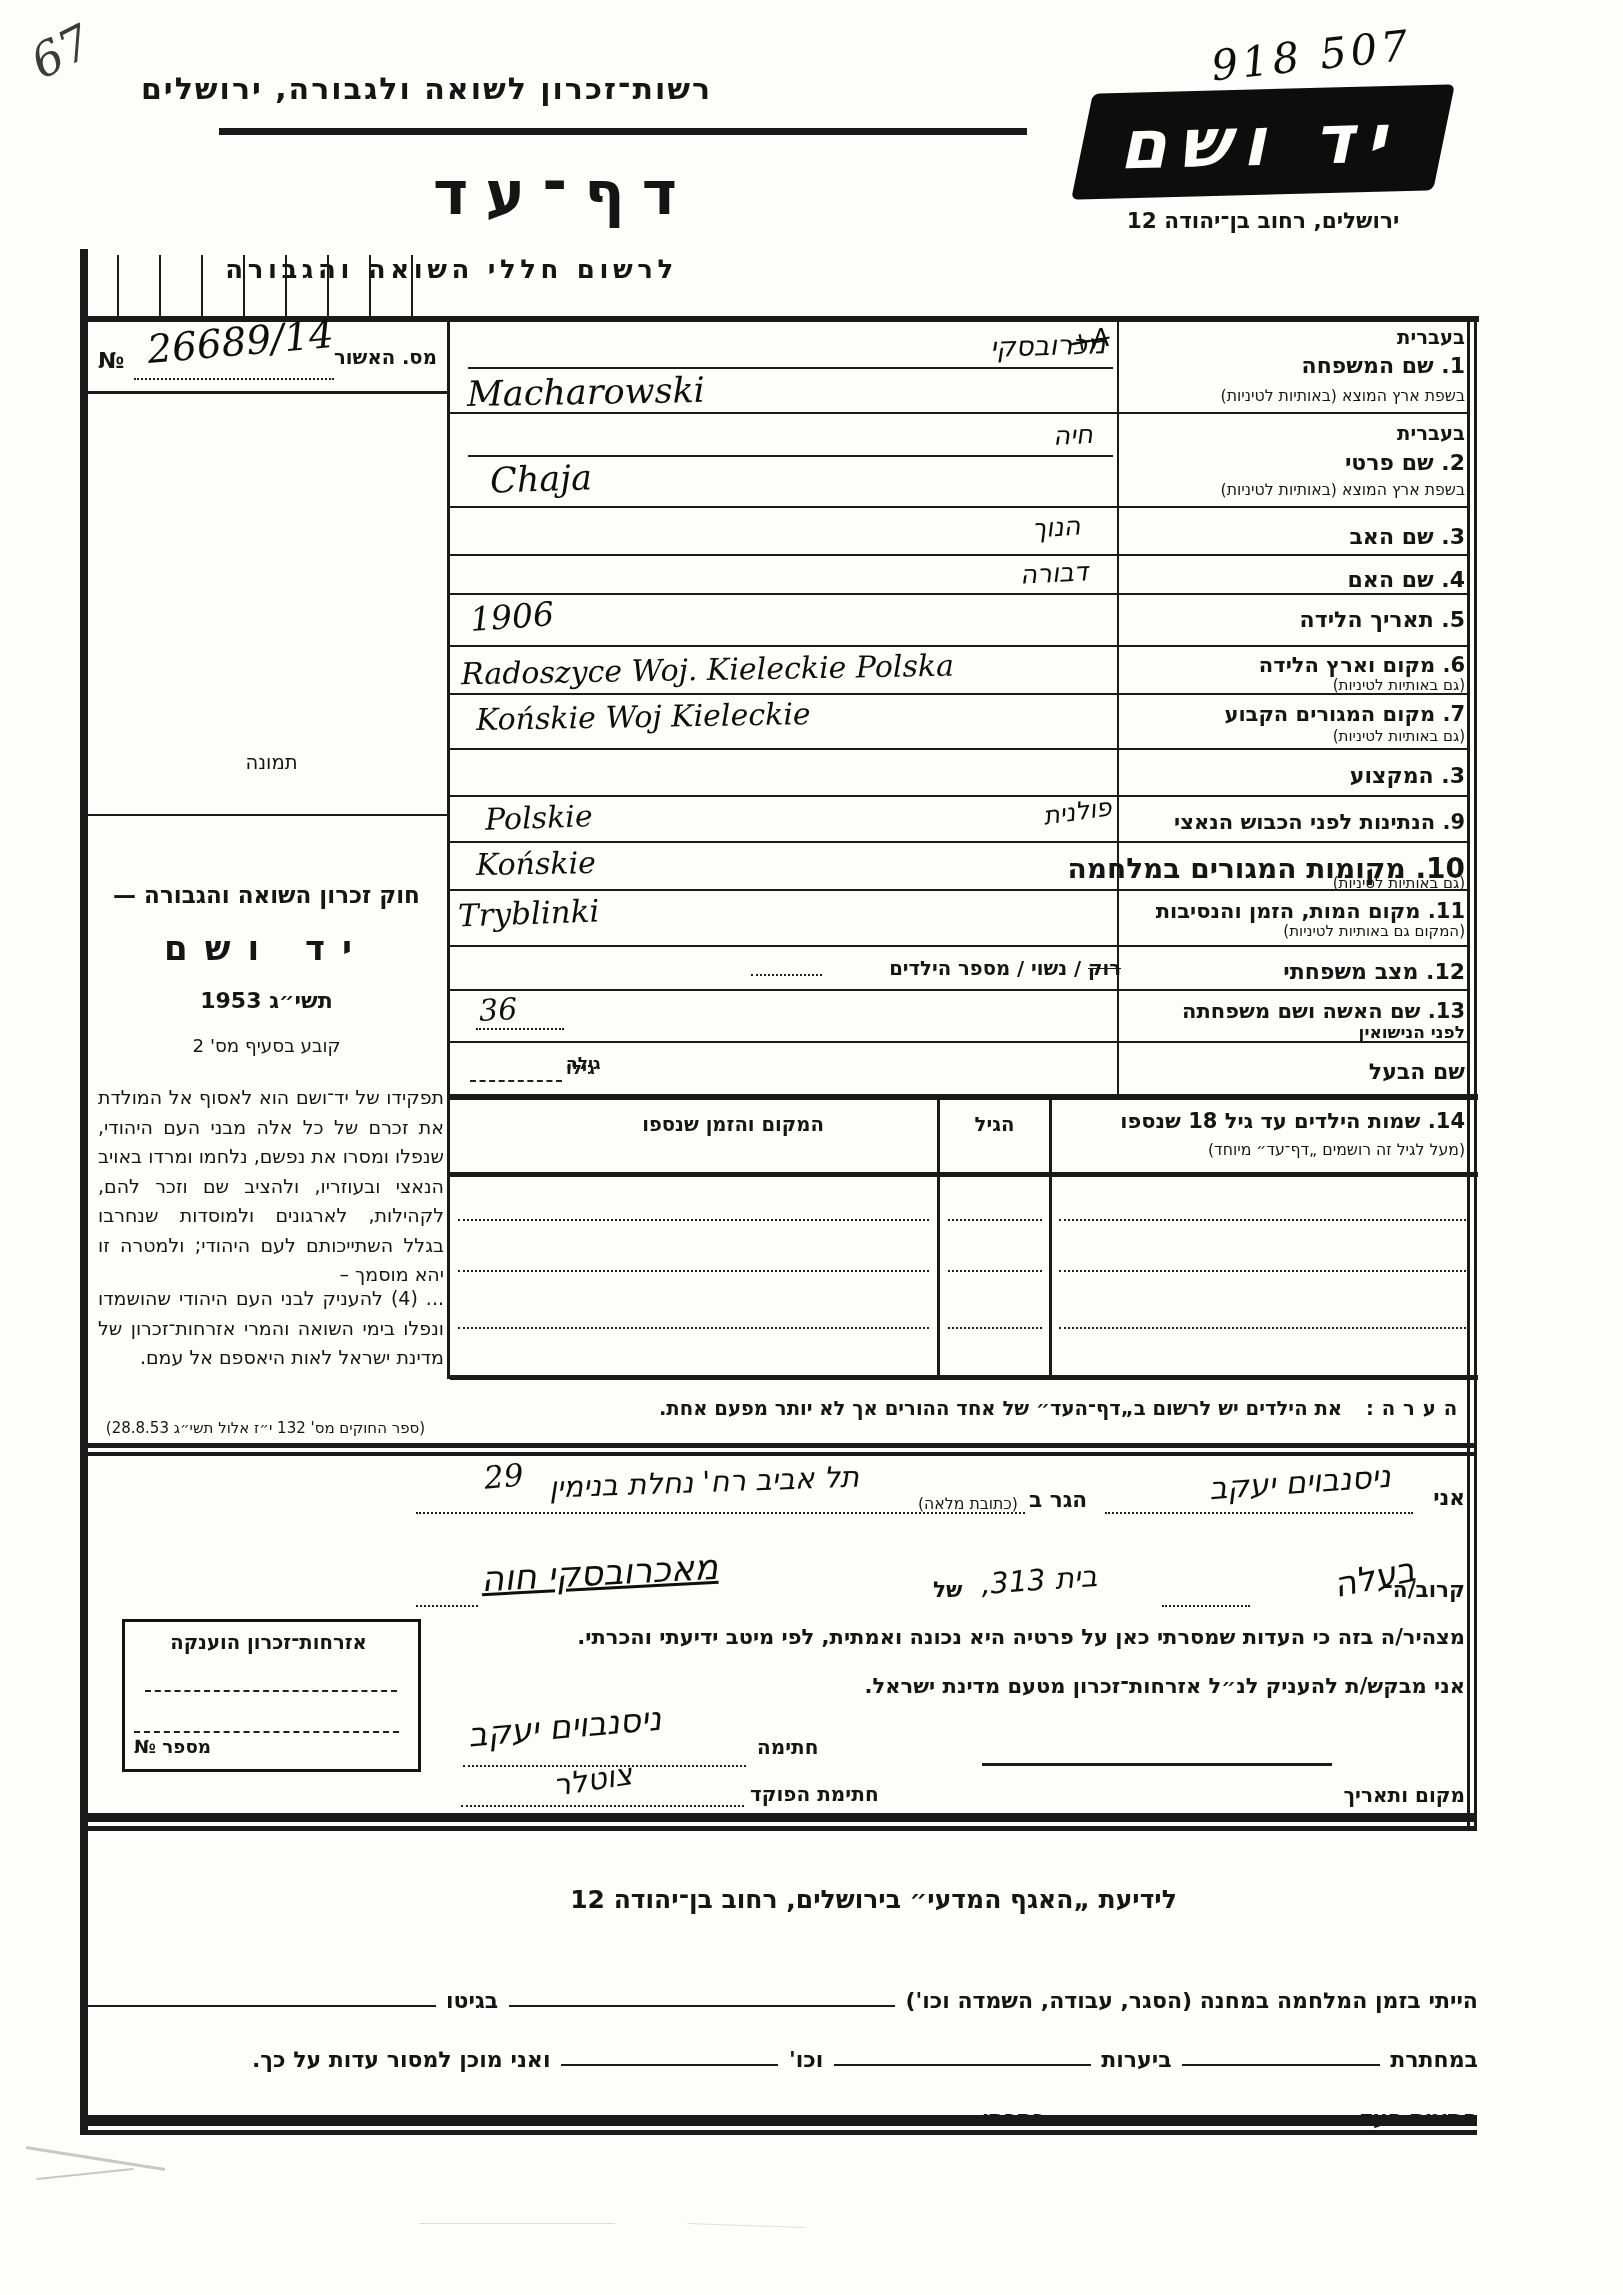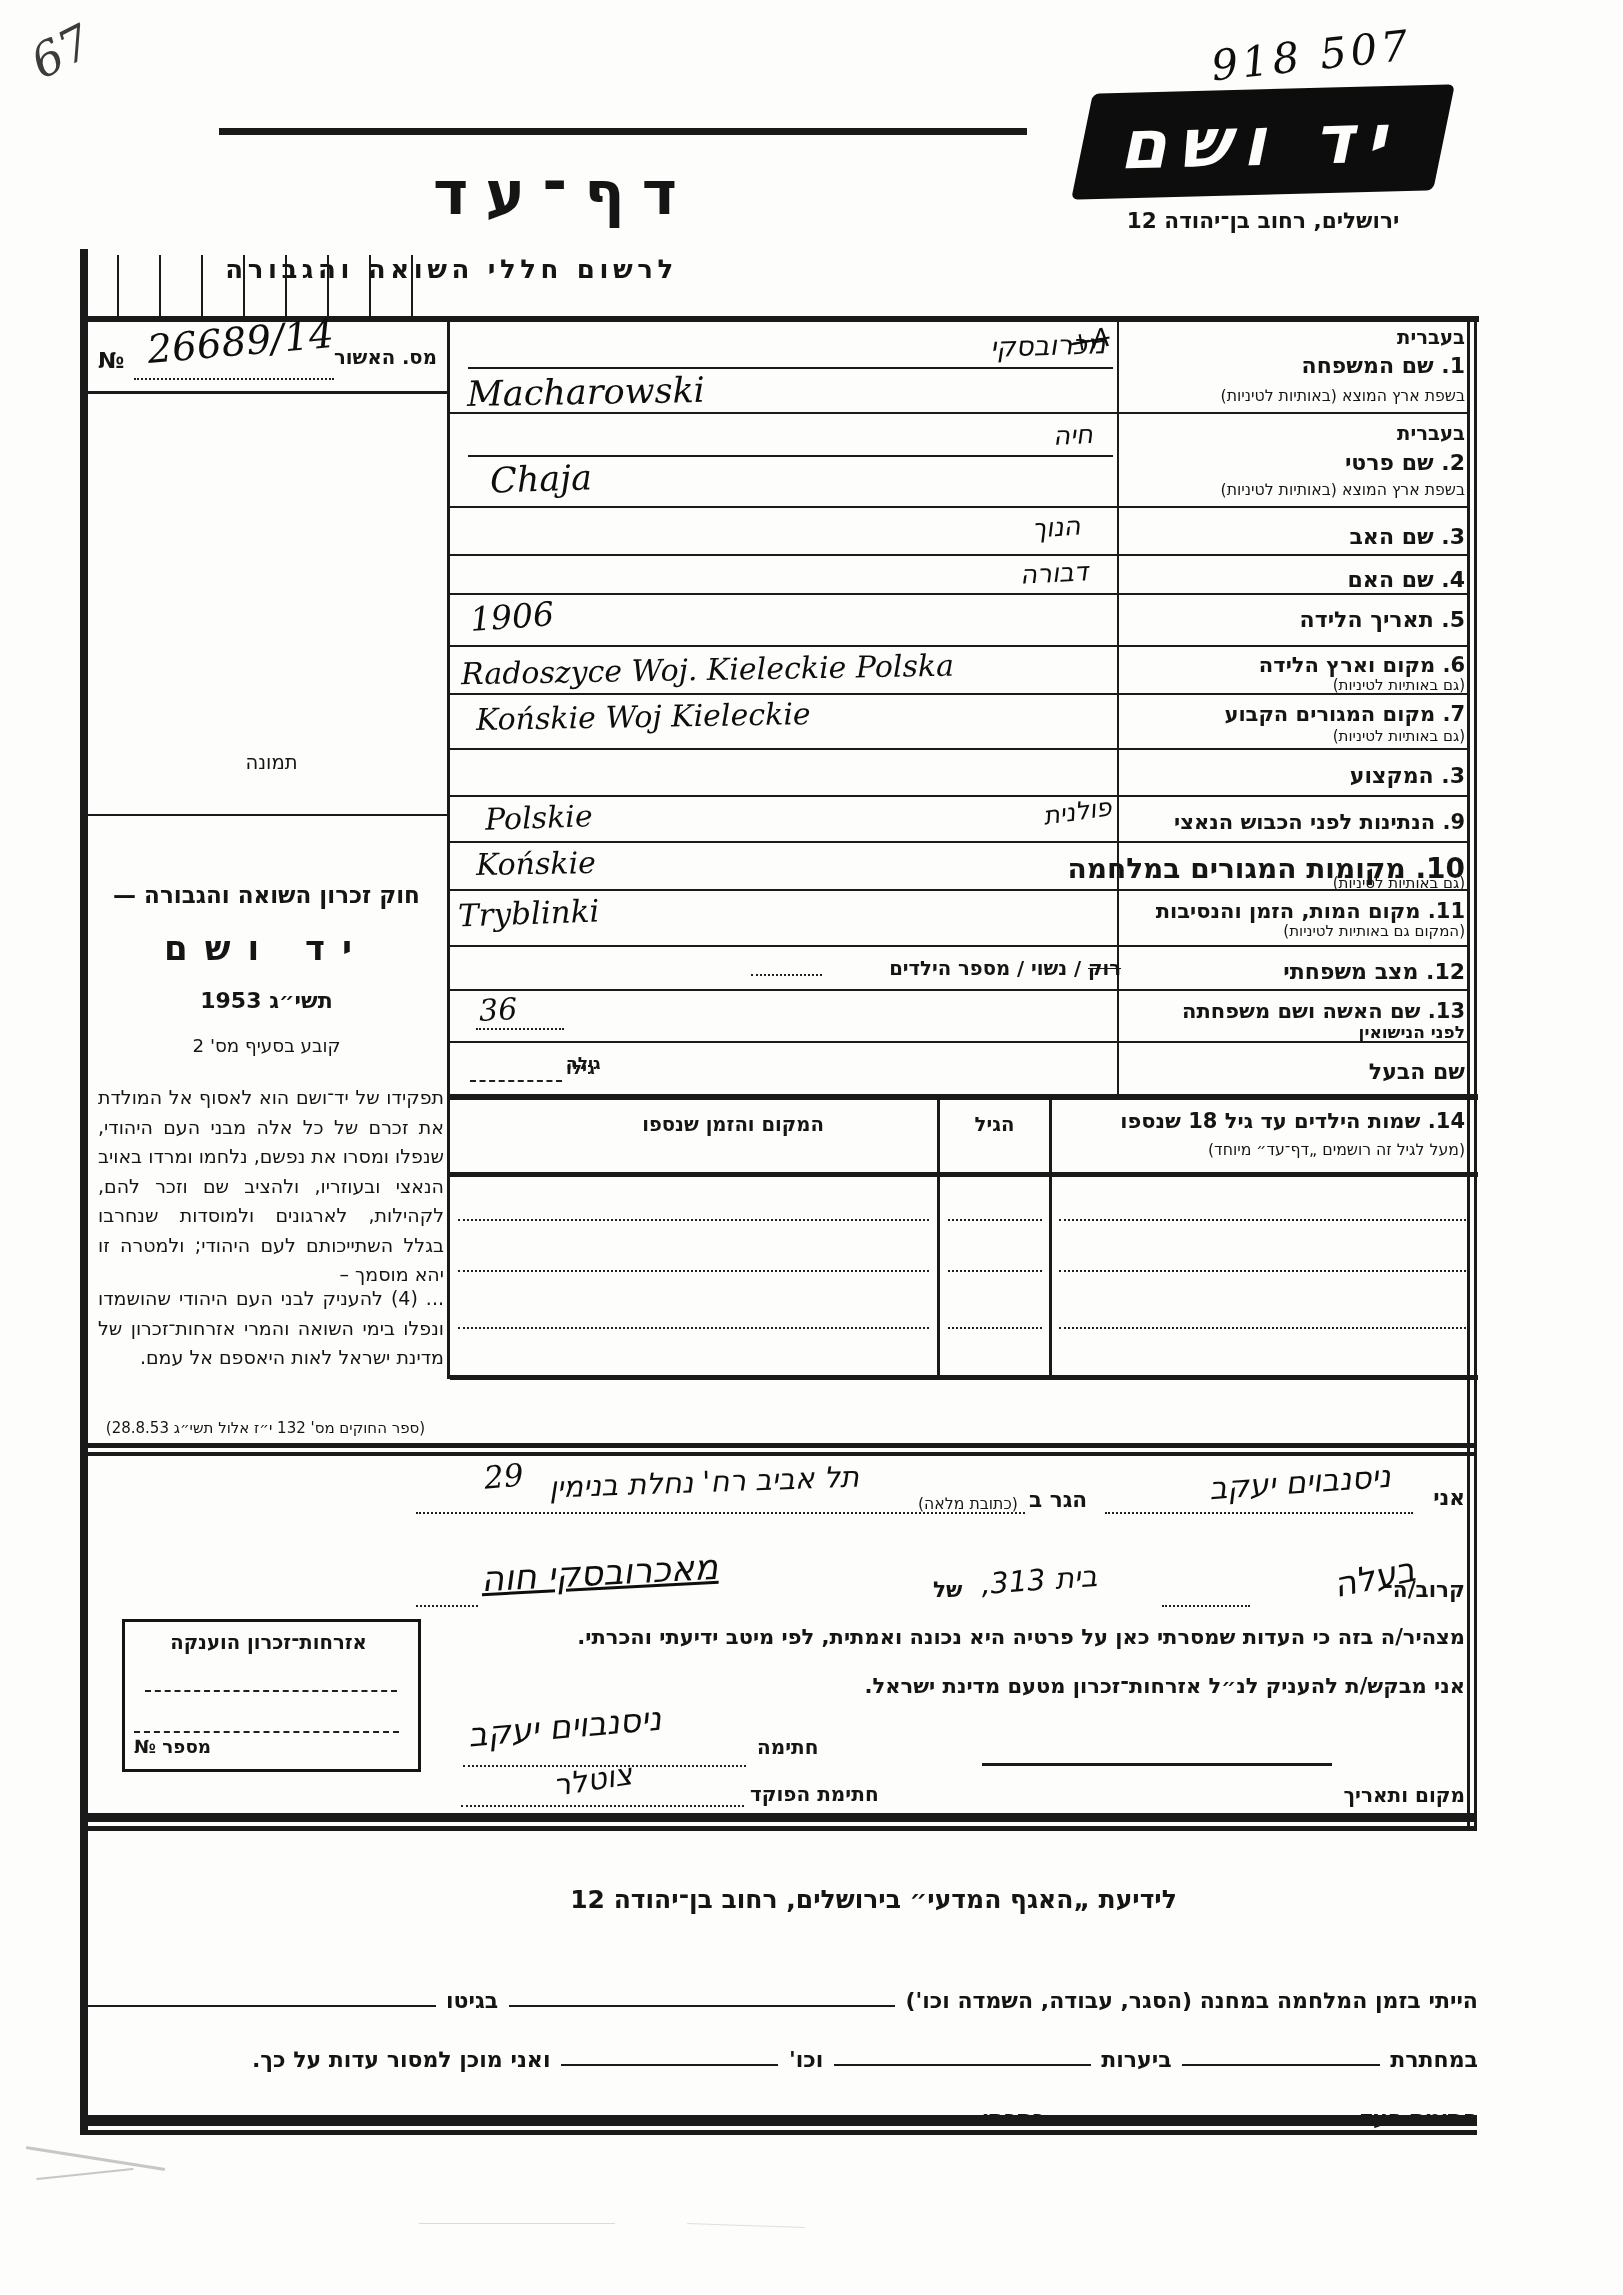--- a/index.html
+++ b/index.html
@@ -22,20 +22,21 @@
   .lawp{position:absolute;direction:rtl;text-align:justify;font-size:19px;line-height:29.5px;}
   .smudge{position:absolute;background:#9a9a9a;opacity:.55;border-radius:2px;}
 </style>
 </head>
 <body>
 
 <div class="page">
 
   <div class="hw hwl" style="left:31px;top:23.6px;font-size:47px;color:#3c3c3c;transform:rotate(-27deg);">67</div>
 
+  <div class="t he b" style="right:911px;top:71px;font-size:30px;letter-spacing:2px;">רשות־זכרון לשואה ולגבורה, ירושלים</div>
   <div class="line" style="left:219px;top:128px;width:808px;height:7.2px;"></div>
   <div class="t he b" style="left:458px;top:158px;width:236px;text-align:center;font-size:60px;letter-spacing:17px;">דף־עד</div>
   <div class="t he b" style="left:216px;top:254px;width:471px;text-align:center;font-size:26px;letter-spacing:4.6px;">לרשום חללי השואה והגבורה</div>
 
   <div class="hw hwl" style="left:1211px;top:31px;font-size:42px;letter-spacing:3.9px;transform:rotate(-6deg);">918 507</div>
   <div class="dot" style="left:1214px;top:113px;width:131px;border-bottom-width:2px;"></div>
 
   <div style="position:absolute;left:1083px;top:89px;width:360px;height:106px;background:#0d0d0d;transform:skewX(-13deg) rotate(-1.5deg);border-radius:6.5px;">
     <div class="t he b" style="position:absolute;left:0;top:0;width:360px;line-height:106px;text-align:center;font-size:68px;letter-spacing:11.8px;color:#fdfdfb;">יד ושם</div>
   </div>
@@ -155,20 +156,24 @@
   <div class="dot" style="left:948px;top:1219px;width:94px;"></div>
   <div class="dot" style="left:1059px;top:1219px;width:407px;"></div>
   <div class="dot" style="left:458px;top:1270px;width:471px;"></div>
   <div class="dot" style="left:948px;top:1270px;width:94px;"></div>
   <div class="dot" style="left:1059px;top:1270px;width:407px;"></div>
   <div class="dot" style="left:458px;top:1327px;width:471px;"></div>
   <div class="dot" style="left:948px;top:1327px;width:94px;"></div>
   <div class="dot" style="left:1059px;top:1327px;width:407px;"></div>
   <div class="line" style="left:450px;top:1375px;width:1028px;height:5.2px;"></div>
 
+  <div class="t he b" style="right:158px;top:1397px;font-size:19.6px;">
+    <span style="letter-spacing:7.9px;">הערה:</span>
+    <span style="margin-right:17px;">את הילדים יש לרשום ב„דף־העד״ של אחד ההורים אך לא יותר מפעם אחת.</span>
+  </div>
   <div class="line" style="left:80px;top:1443px;width:1397px;height:4.6px;"></div>
   <div class="line" style="left:80px;top:1452px;width:1397px;height:3.9px;"></div>
 
   <div class="t he b" style="right:158px;top:1485px;font-size:21.6px;">אני</div>
   <div class="hw hwh" style="right:232px;top:1464px;font-size:31px;transform:rotate(-4deg);">ניסנבוים יעקב</div>
   <div class="dot" style="left:1105px;top:1512px;width:308px;"></div>
   <div class="t he b" style="left:1029px;top:1487px;font-size:21.6px;">הגר ב</div>
   <div class="t he" style="left:918px;top:1494px;font-size:15.7px;">(כתובת מלאה)</div>
   <div class="hw hwh" style="left:549px;top:1465px;font-size:29px;transform:rotate(-2deg);">תל אביב רח' נחלת בנימין</div>
   <div class="hw hwl" style="left:484px;top:1458px;font-size:31px;transform:rotate(-5deg);">29</div>

